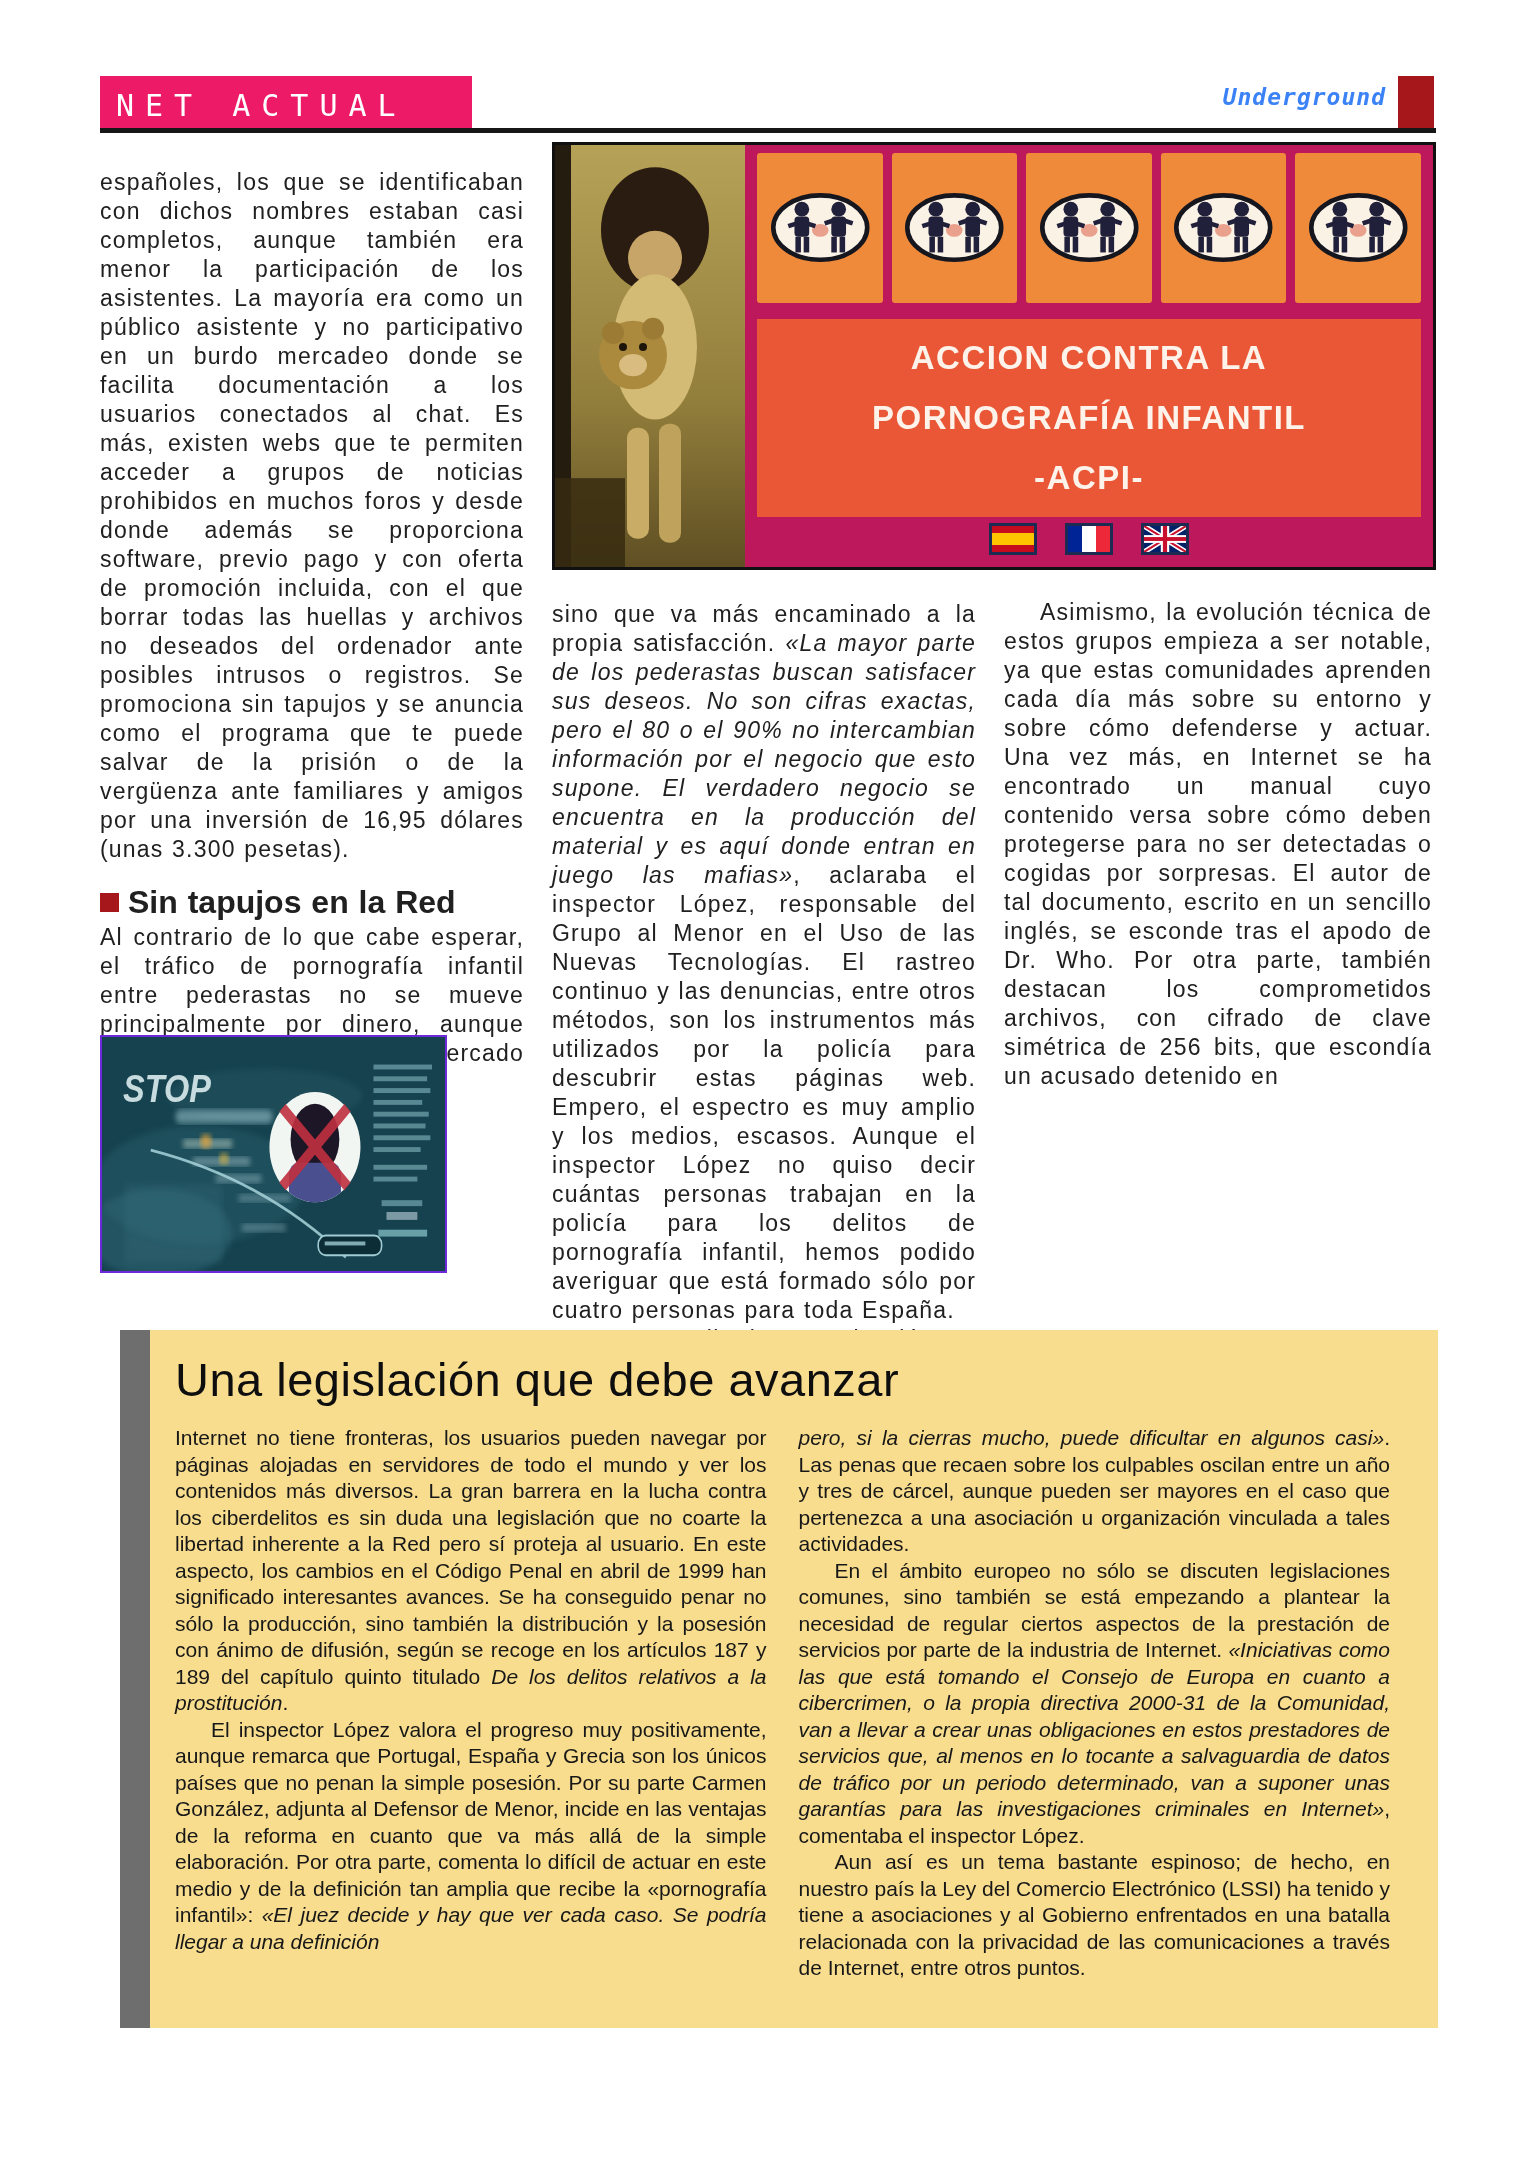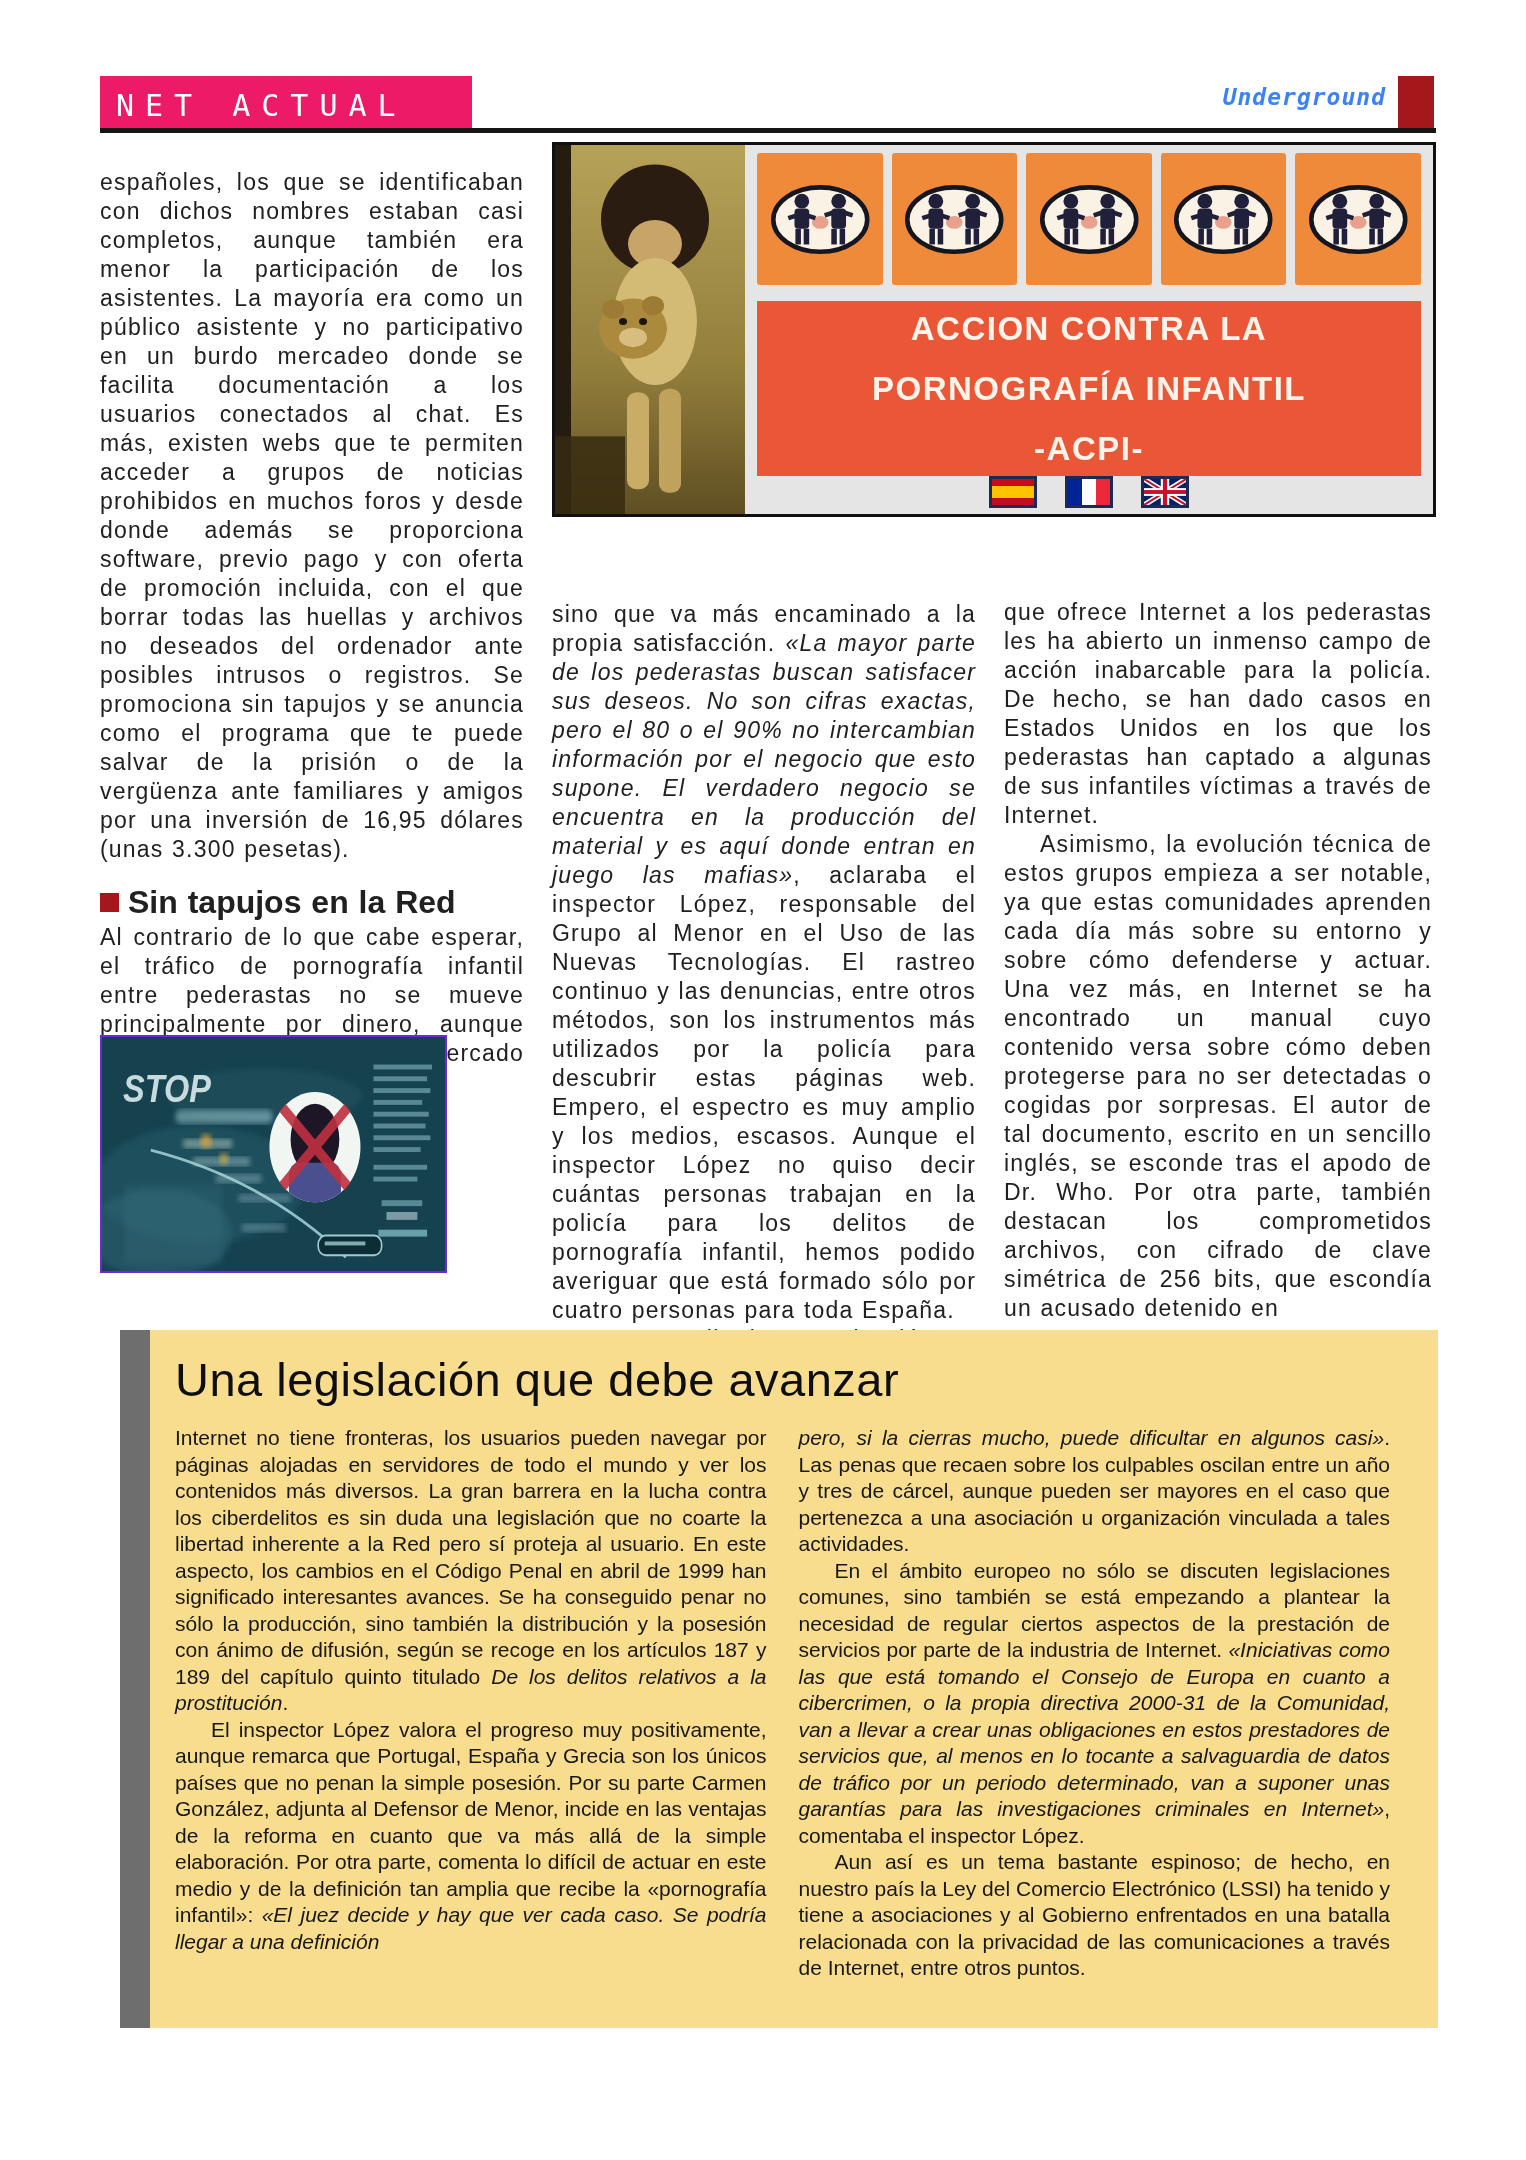--- a/index.html
+++ b/index.html
@@ -29,21 +29,21 @@
   .col1{left:100px;top:168px;width:424px;}
   .col2{left:552px;top:600px;width:424px;}
   .col3{left:1004px;top:598px;width:428px;}
   .indent{text-indent:36px;}
   .it{font-style:italic;}
   .subhead{margin:24px 0 6px 0 !important;font-weight:bold;font-size:32px;letter-spacing:0;
            text-align:left;display:flex;align-items:center;gap:9px;}
   .subhead .sq{display:inline-block;width:19px;height:19px;background:var(--darkred);flex:0 0 auto;}
 
   
-  .acpi{position:absolute;left:552px;top:142px;width:884px;height:375px;background:#e5e5e5;
+  .acpi{position:absolute;left:552px;top:142px;width:884px;height:428px;background:#be185d;
         border:3px solid #101010;box-sizing:border-box;display:flex;}
   .acpi-photo{width:190px;height:100%;flex:0 0 auto;display:block;}
   .acpi-right{flex:1;display:flex;flex-direction:column;padding:8px 12px 6px 12px;box-sizing:border-box;}
   .tiles{display:flex;gap:9px;height:150px;}
   .tile{flex:1;background:var(--acpiOrange);border-radius:3px;display:flex;align-items:center;justify-content:center;}
   .tile svg{width:88%;height:auto;}
   .acpi-banner{margin-top:16px;height:198px;background:var(--acpiRed);color:#fdf3ea;
         display:flex;flex-direction:column;justify-content:center;gap:22px;text-align:center;
         font-weight:bold;font-size:33px;letter-spacing:1.5px;}
   .flagsrow{flex:1;display:flex;align-items:center;justify-content:center;gap:28px;}
@@ -248,21 +248,20 @@
       </div>
     </div>
   </div>
 
   <div class="col col2">
     <p><span>sino que va más encaminado a la propia satisfacción. </span><span class="it">«La mayor parte de los pederastas buscan satisfacer sus deseos. No son cifras exactas, pero el 80 o el 90% no intercambian información por el negocio que esto supone. El verdadero negocio se encuentra en la producción del material y es aquí donde entran en juego las mafias»</span><span>, aclaraba el inspector López, responsable del Grupo al Menor en el Uso de las Nuevas Tecnologías. El rastreo continuo y las denuncias, entre otros métodos, son los instrumentos más utilizados por la policía para descubrir estas páginas web. Empero, el espectro es muy amplio y los medios, escasos. Aunque el inspector López no quiso decir cuántas personas trabajan en la policía para los delitos de pornografía infantil, hemos podido averiguar que está formado sólo por cuatro personas para toda España.</span></p>
     <p class="indent">Frente a ello, la comunicación</p>
   </div>
 
   <div class="col col3">
-    <p>que ofrece Internet a los pederastas les ha abierto un inmenso campo de acción inabarcable para la policía. De hecho, se han dado casos en Estados Unidos en los que los pederastas han captado a algunas de sus infantiles víctimas a través de Internet.</p>
     <p class="indent">Asimismo, la evolución técnica de estos grupos empieza a ser notable, ya que estas comunidades aprenden cada día más sobre su entorno y sobre cómo defenderse y actuar. Una vez más, en Internet se ha encontrado un manual cuyo contenido versa sobre cómo deben protegerse para no ser detectadas o cogidas por sorpresas. El autor de tal documento, escrito en un sencillo inglés, se esconde tras el apodo de Dr. Who. Por otra parte, también destacan los comprometidos archivos, con cifrado de clave simétrica de 256 bits, que escondía un acusado detenido en</p>
   </div>
 
   <div class="stopimg">
     <svg viewBox="0 0 422 238" preserveAspectRatio="none">
       <defs>
         <filter id="blur1">
             <feGaussianBlur stdDeviation="3"></feGaussianBlur>
           </filter>
         <clipPath id="circ">

